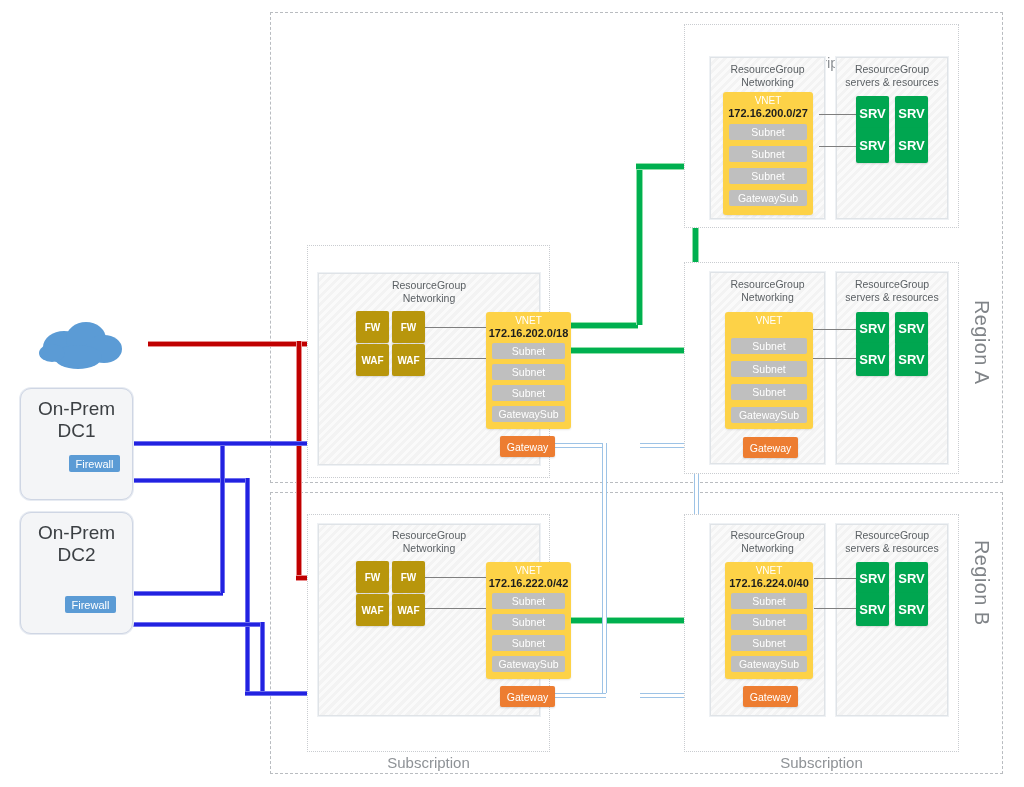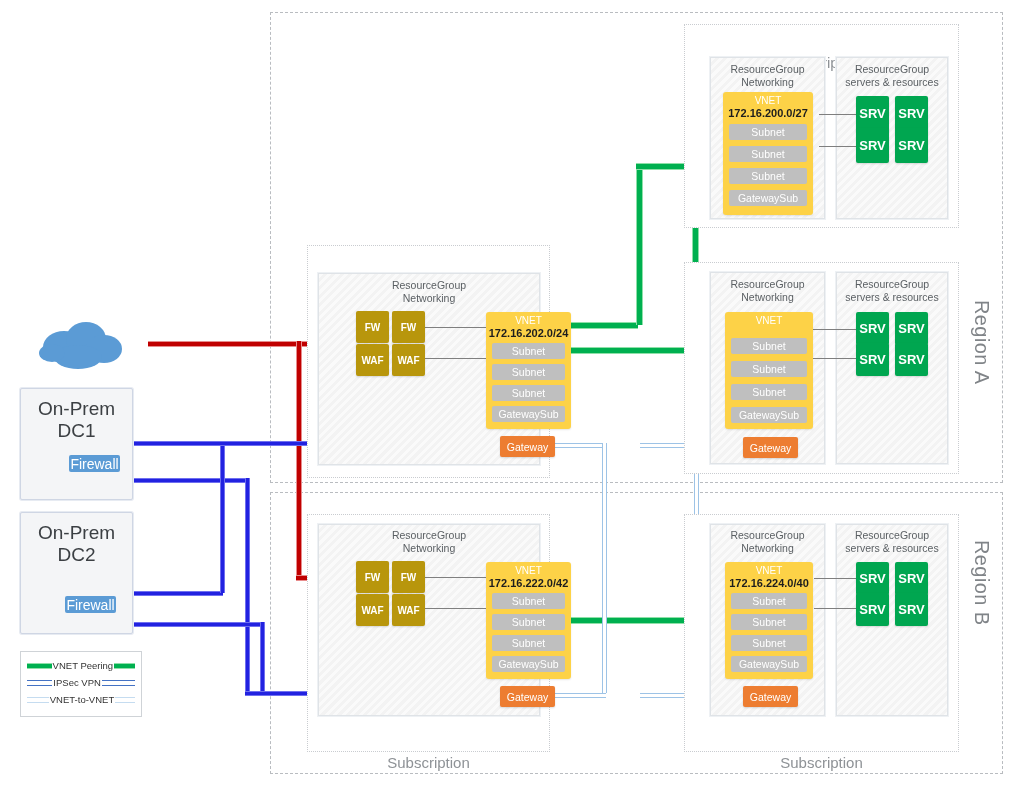--- a/index.html
+++ b/index.html
@@ -41,26 +41,26 @@
     display:flex;align-items:center;justify-content:center;
     color:#ffffff;font-weight:bold;border-radius:2px;
     box-shadow:0 1px 2px rgba(0,0,0,.14);
   }
   .srv{background:#00A650;font-size:13px;}
   .fw{background:#B8960C;font-size:10px;}
   .gw{background:#ED7D31;font-size:10.5px;font-weight:normal;}
 
   
   .onprem{
-    background:#f4f5f7;border:1px solid #cfd6e4;border-radius:2px;
+    background:#f4f5f7;border:1px solid #cfd6e4;border-radius:11px;
     box-shadow:0 0 0 1px #e7ebf2;
   }
   .onprem-title{color:#3b3f43;font-size:19px;text-align:center;line-height:1.18;white-space:pre-line;}
   .fwchip{
-    background:#5B9BD5;color:#ffffff;font-size:14px;border-radius:2px;
+    background:#5B9BD5;color:#ffffff;font-size:11px;border-radius:2px;
     display:flex;align-items:center;justify-content:center;
   }
 
   
   .wire{position:absolute;}
   .gray-h{background:#7f7f7f;height:1.4px;}
   .green-h{background:#00B050;height:5px;border-top:1.6px solid #8ee0a8;border-bottom:1.6px solid #8ee0a8;box-sizing:content-box;}
   .green-v{background:#00B050;width:5px;border-left:1.6px solid #8ee0a8;border-right:1.6px solid #8ee0a8;box-sizing:content-box;}
   .blue-h{background:#2222E0;height:3px;border-top:1.6px solid #6f6ff0;border-bottom:1.6px solid #6f6ff0;box-sizing:content-box;}
   .blue-v{background:#2222E0;width:3px;border-left:1.6px solid #6f6ff0;border-right:1.6px solid #6f6ff0;box-sizing:content-box;}
@@ -171,21 +171,21 @@
   <div class="wire gray-h" style="left:417px;top:327px;width:72px;"></div>
   <div class="wire gray-h" style="left:417px;top:358px;width:72px;"></div>
 
   <div class="abs node fw" style="left:356px;top:311px;width:33px;height:32px;">FW</div>
   <div class="abs node fw" style="left:392px;top:311px;width:33px;height:32px;">FW</div>
   <div class="abs node fw" style="left:356px;top:344px;width:33px;height:32px;">WAF</div>
   <div class="abs node fw" style="left:392px;top:344px;width:33px;height:32px;">WAF</div>
 
   <div class="abs vnet" style="left:486px;top:312px;width:85px;height:117px;">
     <div class="vnet-name" style="margin-top:3px;">VNET</div>
-    <div class="vnet-cidr">172.16.202.0/24</div>
+    <div class="vnet-cidr">172.16.202.0/18</div>
     <div class="abs subnet" style="left:6px;top:31px;width:73px;height:16px;">Subnet</div>
     <div class="abs subnet" style="left:6px;top:52px;width:73px;height:16px;">Subnet</div>
     <div class="abs subnet" style="left:6px;top:73px;width:73px;height:16px;">Subnet</div>
     <div class="abs subnet" style="left:6px;top:94px;width:73px;height:16px;">GatewaySub</div>
   </div>
 
   <div class="abs node gw" style="left:500px;top:436px;width:55px;height:21px;">Gateway</div>
 
   <div class="abs subscription" style="left:684px;top:262px;width:275px;height:212px;"></div>
 
@@ -286,31 +286,14 @@
 DC1</div>
     <div class="abs fwchip" style="left:48px;top:66px;width:51px;height:17px;">Firewall</div>
   </div>
 
   <div class="abs onprem" style="left:20px;top:512px;width:113px;height:122px;">
     <div class="onprem-title" style="margin-top:9px;">On-Prem
 DC2</div>
     <div class="abs fwchip" style="left:44px;top:83px;width:51px;height:17px;">Firewall</div>
   </div>
 
-  <div class="abs legend" style="left:20px;top:651px;width:122px;height:66px;padding:5px 6px;">
-    <div class="legend-row">
-      <div class="lg-seg lg-green"></div>
-      <div class="legend-text">VNET Peering</div>
-      <div class="lg-seg lg-green" style="width:22px;"></div>
-    </div>
-    <div class="legend-row">
-      <div class="lg-seg lg-blue"></div>
-      <div class="legend-text">IPSec VPN</div>
-      <div class="lg-seg lg-blue" style="width:34px;"></div>
-    </div>
-    <div class="legend-row">
-      <div class="lg-seg lg-lblue" style="width:22px;"></div>
-      <div class="legend-text">VNET-to-VNET</div>
-      <div class="lg-seg lg-lblue" style="width:20px;"></div>
-    </div>
-  </div>
 
 </div>
 
 </body></html>

